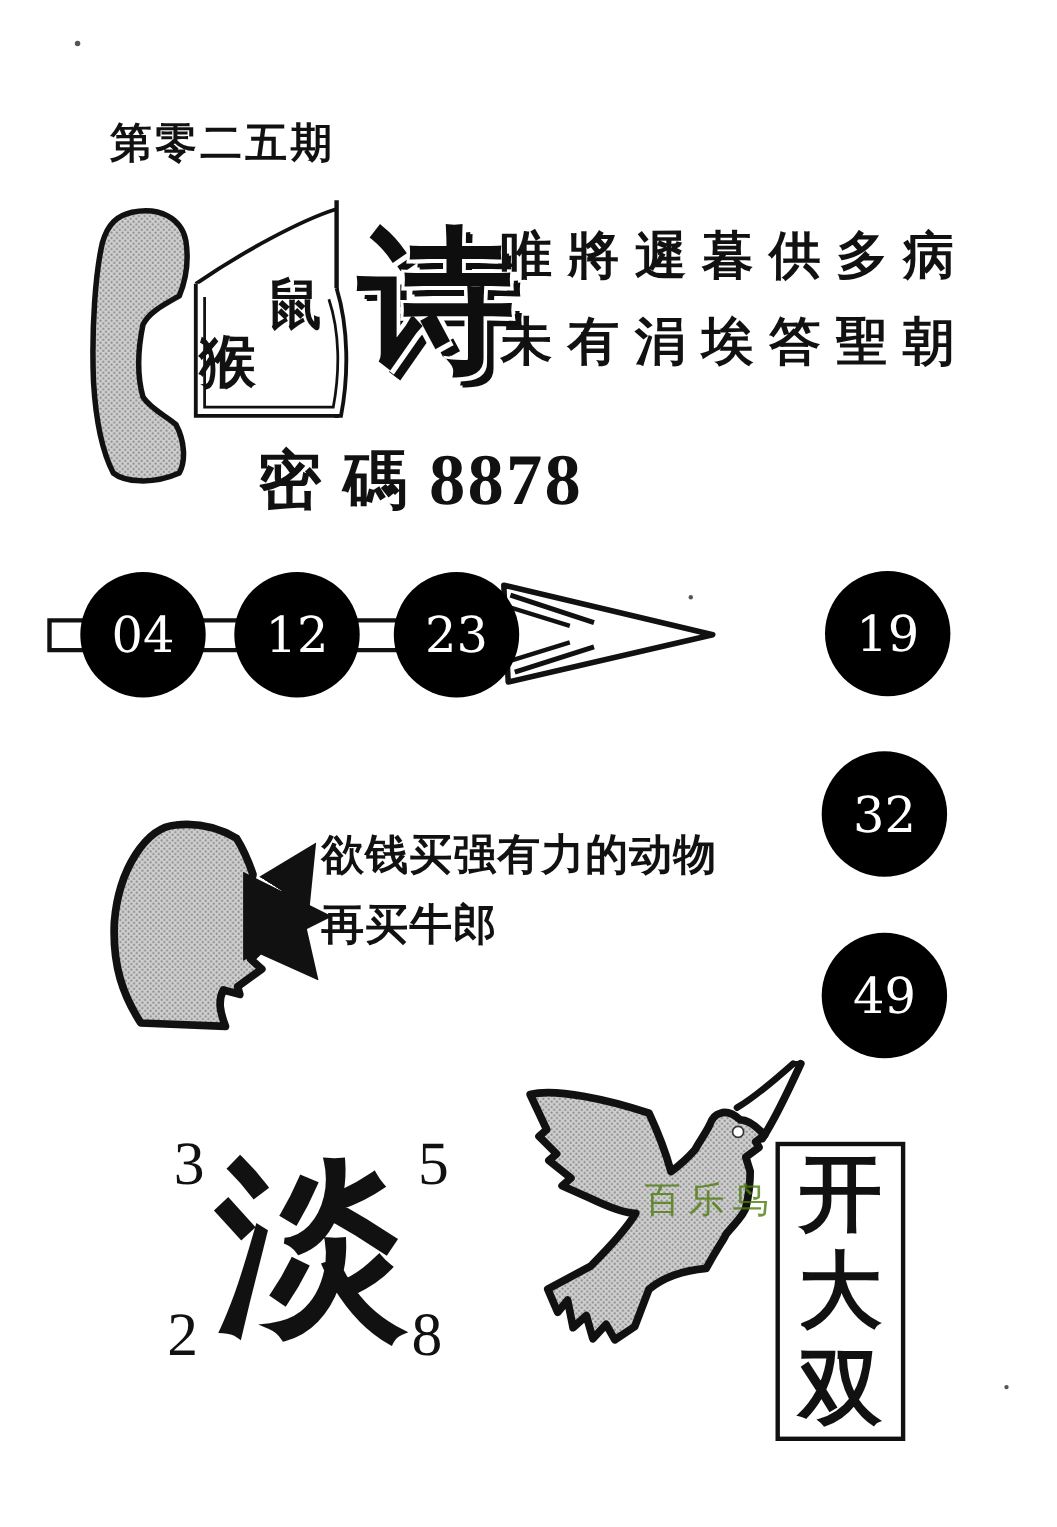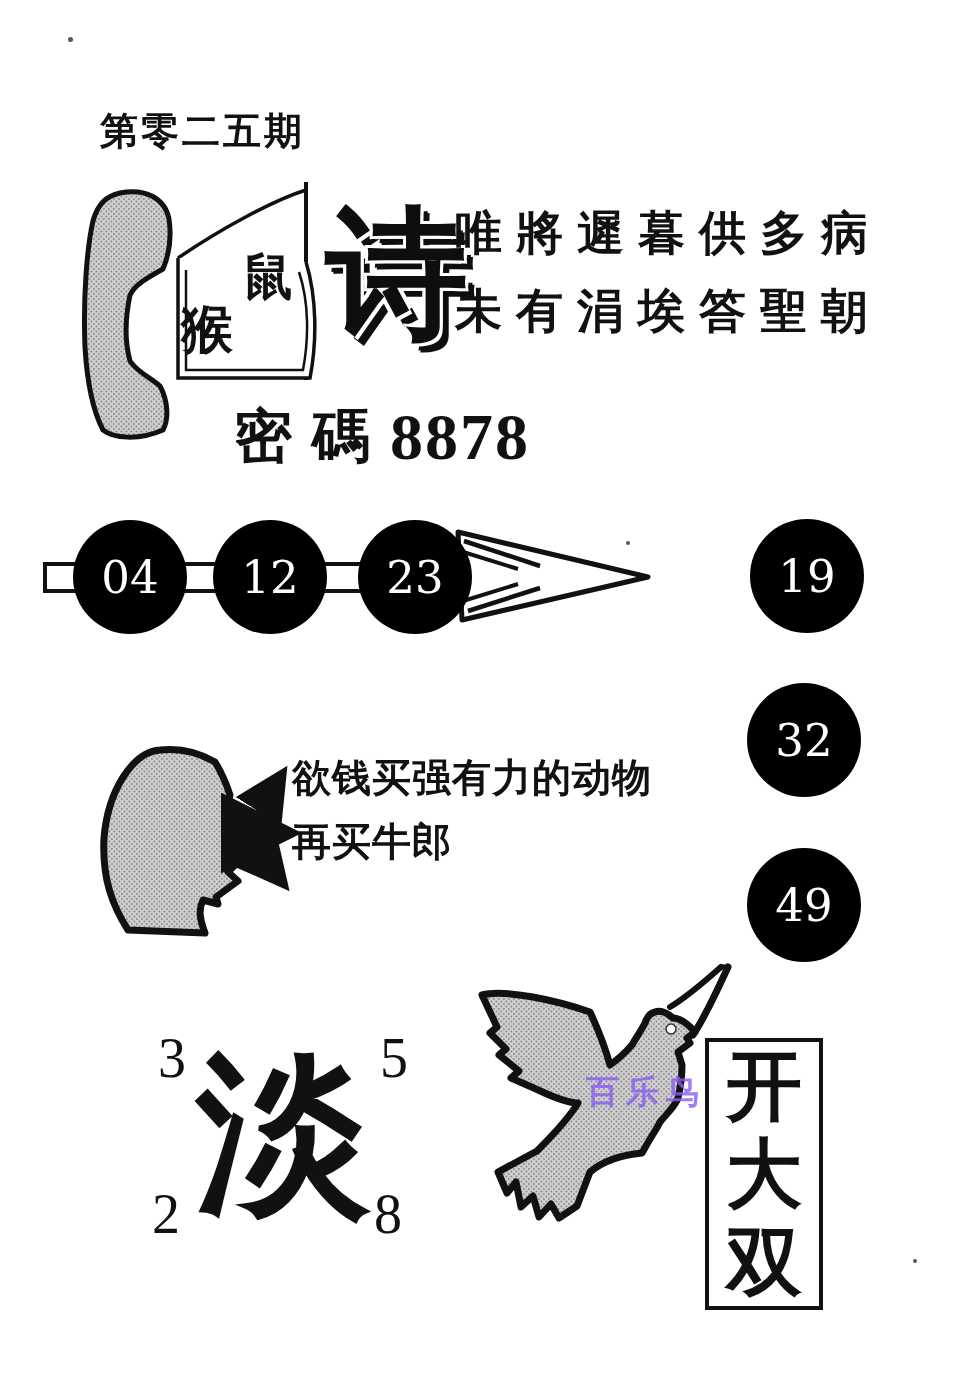--- a/index.html
+++ b/index.html
@@ -41,21 +41,21 @@
   .hint1{left:292px;top:758px;font-size:39px;font-weight:bold;letter-spacing:1px;}
   .hint2{left:292px;top:822px;font-size:39px;font-weight:bold;letter-spacing:1px;}
 
   
   .corner{font-size:56px;}
   .n3{left:158px;top:1030px;} .n5{left:380px;top:1030px;}
   .n2{left:152px;top:1186px;} .n8{left:374px;top:1186px;}
   .dan{left:196px;top:1048px;font-size:175px;font-weight:bold;}
 
   
-  .wmark{left:586px;top:1076px;font-size:33px;color:#8b5cf6;opacity:.8;letter-spacing:7px;z-index:6;font-weight:bold;}
+  .wmark{left:586px;top:1076px;font-size:33px;color:#4d7c0f;opacity:.8;letter-spacing:7px;z-index:6;}
 
   
   .vbox{left:705px;top:1038px;width:110px;height:264px;border:4px solid #111;background:#fff;
         display:flex;flex-direction:column;align-items:center;justify-content:space-around;z-index:3;}
   .vbox span{font-size:76px;font-weight:bold;line-height:1;}
 
   
   .footer{left:6px;top:1294px;font-size:75px;font-weight:800;letter-spacing:2px;
           font-family:"Liberation Sans","DejaVu Sans",sans-serif;color:#f37059;display:flex;gap:28px;}
 

